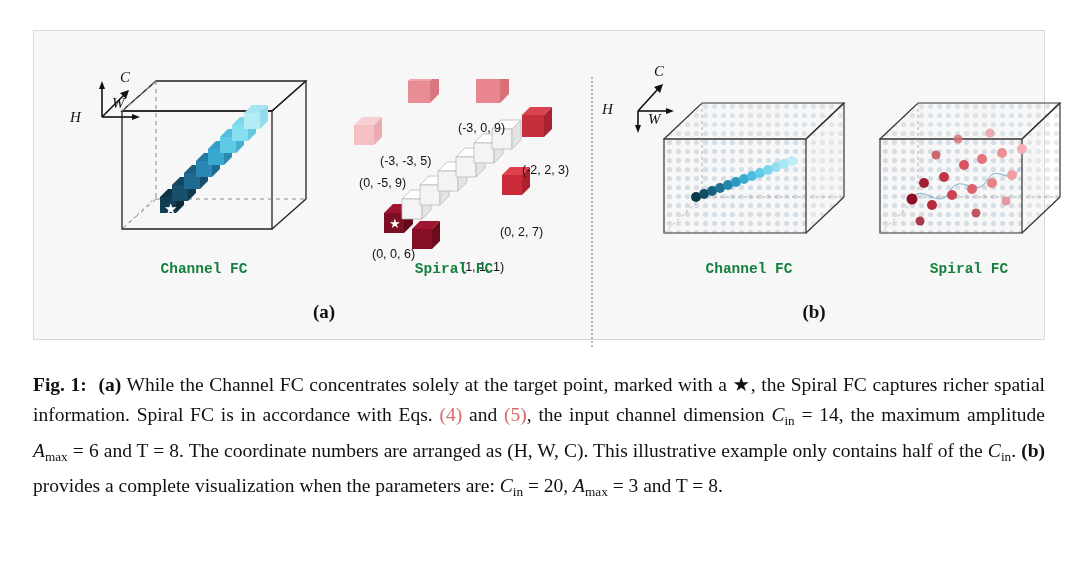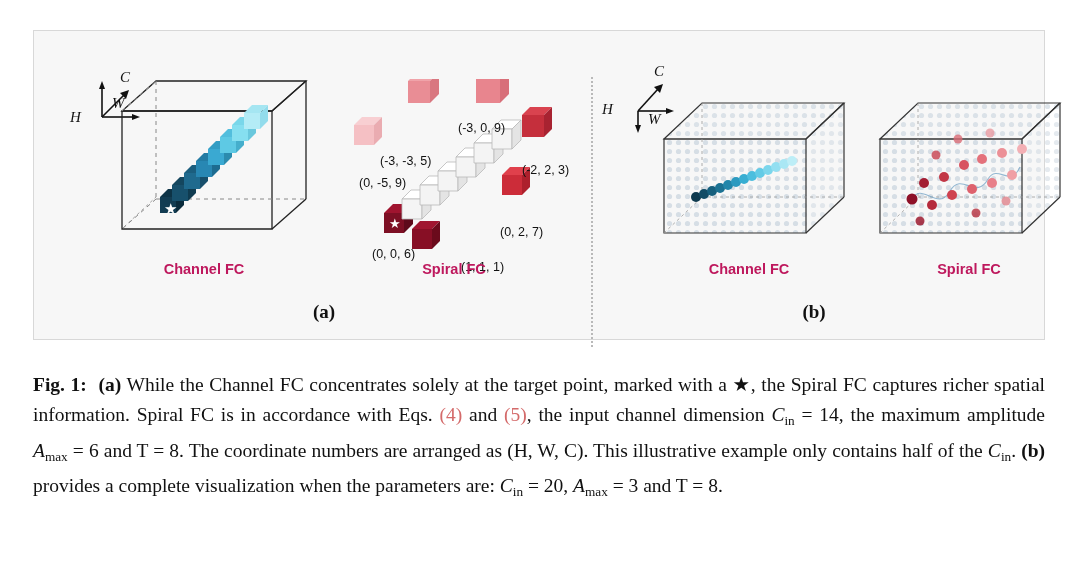--- a/index.html
+++ b/index.html
@@ -49,24 +49,24 @@
     font-style: italic;
     font-size: 15px;
     color: #111;
   }
   .axis svg { position: absolute; left: 0; top: 0; }
   .axis .lbl { position: absolute; }
 
   
   .subcap {
     position: absolute;
-    font-family: Liberation Sans, sans-serif;
+    font-family: Liberation Mono, monospace;
     font-weight: bold;
     font-size: 14.5px;
-    color: #be185d;
+    color: #15803d;
     text-align: center;
   }
   .panel-label {
     position: absolute;
     font-family: "Liberation Serif", serif;
     font-weight: bold;
     font-size: 19px;
     color: #111;
     text-align: center;
   }

